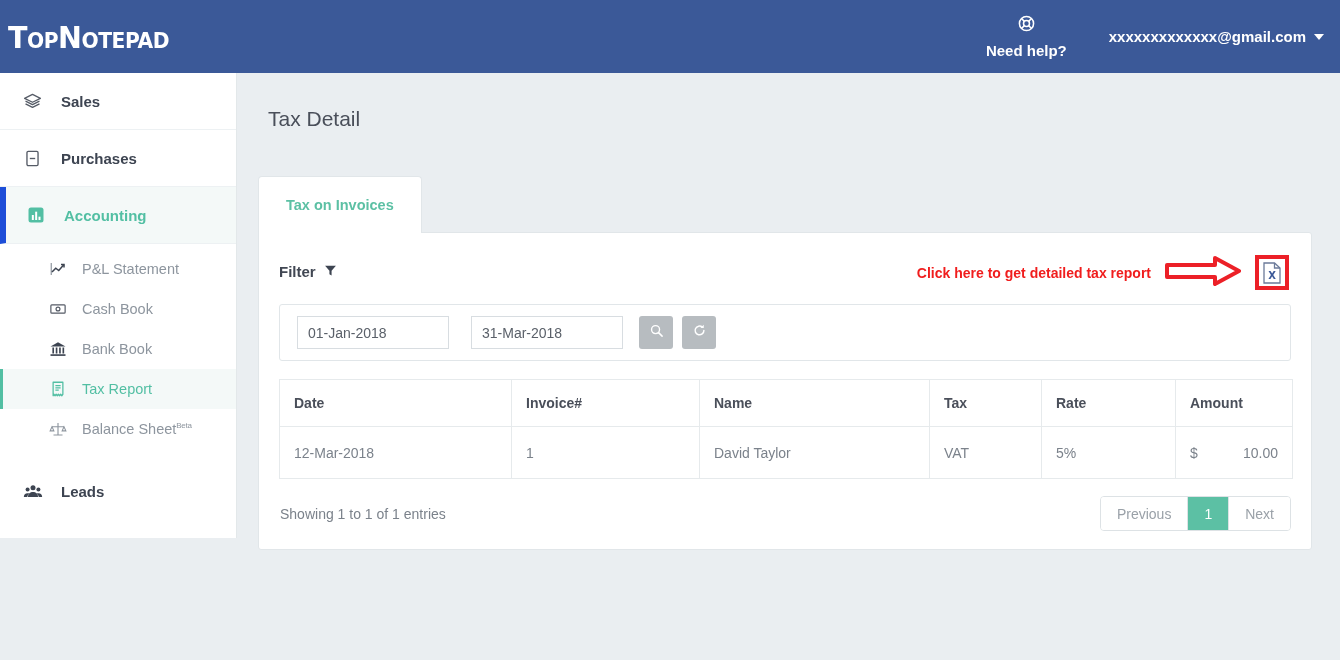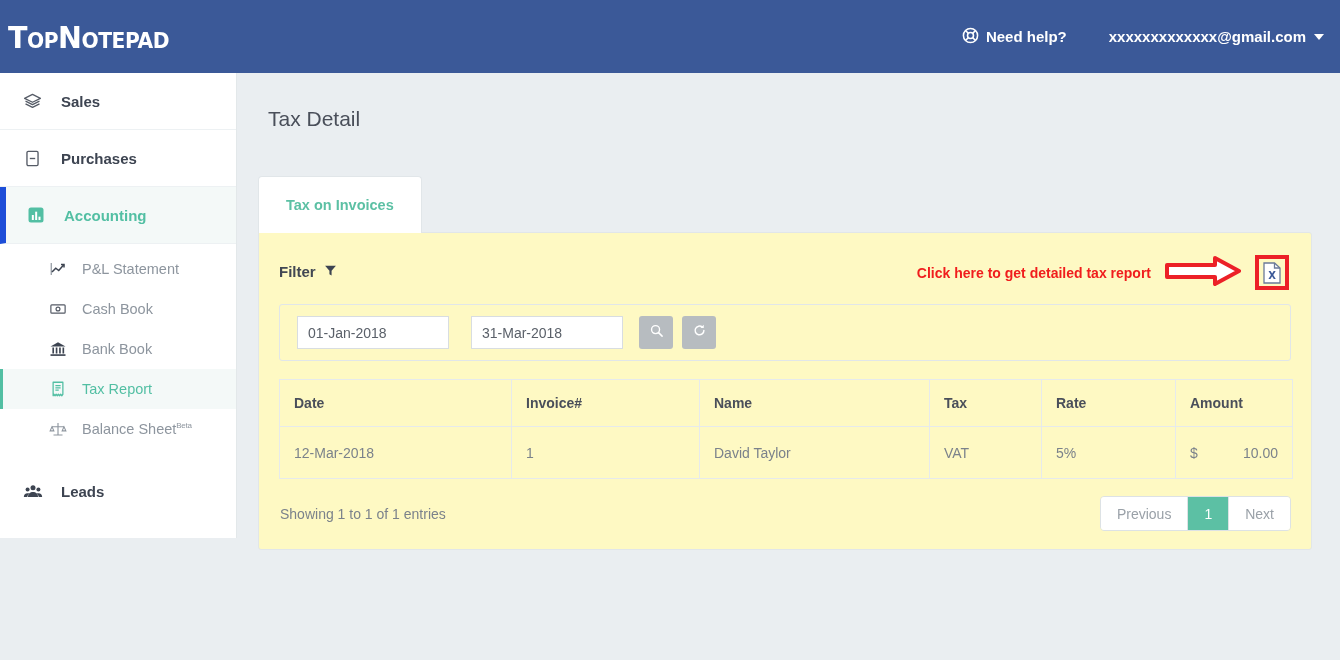--- a/index.html
+++ b/index.html
@@ -27,21 +27,21 @@
     letter-spacing:-0.5px;
     font-variant:small-caps;
     transform:scaleX(0.92);
     transform-origin:left center;
     white-space:nowrap;
   }
   .topright{ display:flex; align-items:center; margin-right:16px; }
   .needhelp{
     display:flex; align-items:center; gap:7px;
     color:#ffffff; font-size:15px; font-weight:bold;
-    margin-right:42px; cursor:pointer; white-space:nowrap;
+    margin-right:42px; cursor:pointer; white-space:nowrap;flex-direction:column;
   }
   .ring{ display:block; }
   .acct{
     color:#ffffff; font-size:15px; font-weight:bold;
     display:flex; align-items:center; gap:8px; cursor:pointer;
     white-space:nowrap;
   }
   .caret{
     width:0;height:0;border-left:5px solid transparent;border-right:5px solid transparent;
     border-top:6px solid #ffffff; display:inline-block;
@@ -82,21 +82,21 @@
     height:57px; display:flex; align-items:center; padding:0 27px;
     font-size:14.5px; font-weight:bold; cursor:pointer;
     border:1px solid #e1e6e9; border-bottom:none;
     border-top-left-radius:4px; border-top-right-radius:4px;
   }
   .tab.active{ background:#ffffff; color:#5cc0a4; border-color:#e1e6e9; position:relative; z-index:3;}
   .tab.inactive{ background:#e9eef1; color:#4a4f5a; margin-left:-1px; }
 
   
   .card{
-    margin-left:21px; width:1054px; background:#fef9c3;
+    margin-left:21px; width:1054px; background:#ffffff;
     border:1px solid #e1e6e9; border-radius:3px; border-top-left-radius:0;
     position:relative; z-index:2; margin-top:-1px; padding-bottom:18px;
   }
   .card-head{ display:flex; align-items:center; justify-content:space-between;
     padding:20px 22px 0 20px; }
   .filter-lbl{ font-size:15px; color:#414753; font-weight:bold; display:flex; align-items:center; gap:8px;}
 
   .annotation{ display:flex; align-items:center; gap:14px; margin-top:2px;}
   .annot-text{ color:#f01d1d; font-size:14px; font-weight:bold; white-space:nowrap;}
   .excelbox{ border:4px solid #ec2027; padding:1px; width:34px;height:35px;

